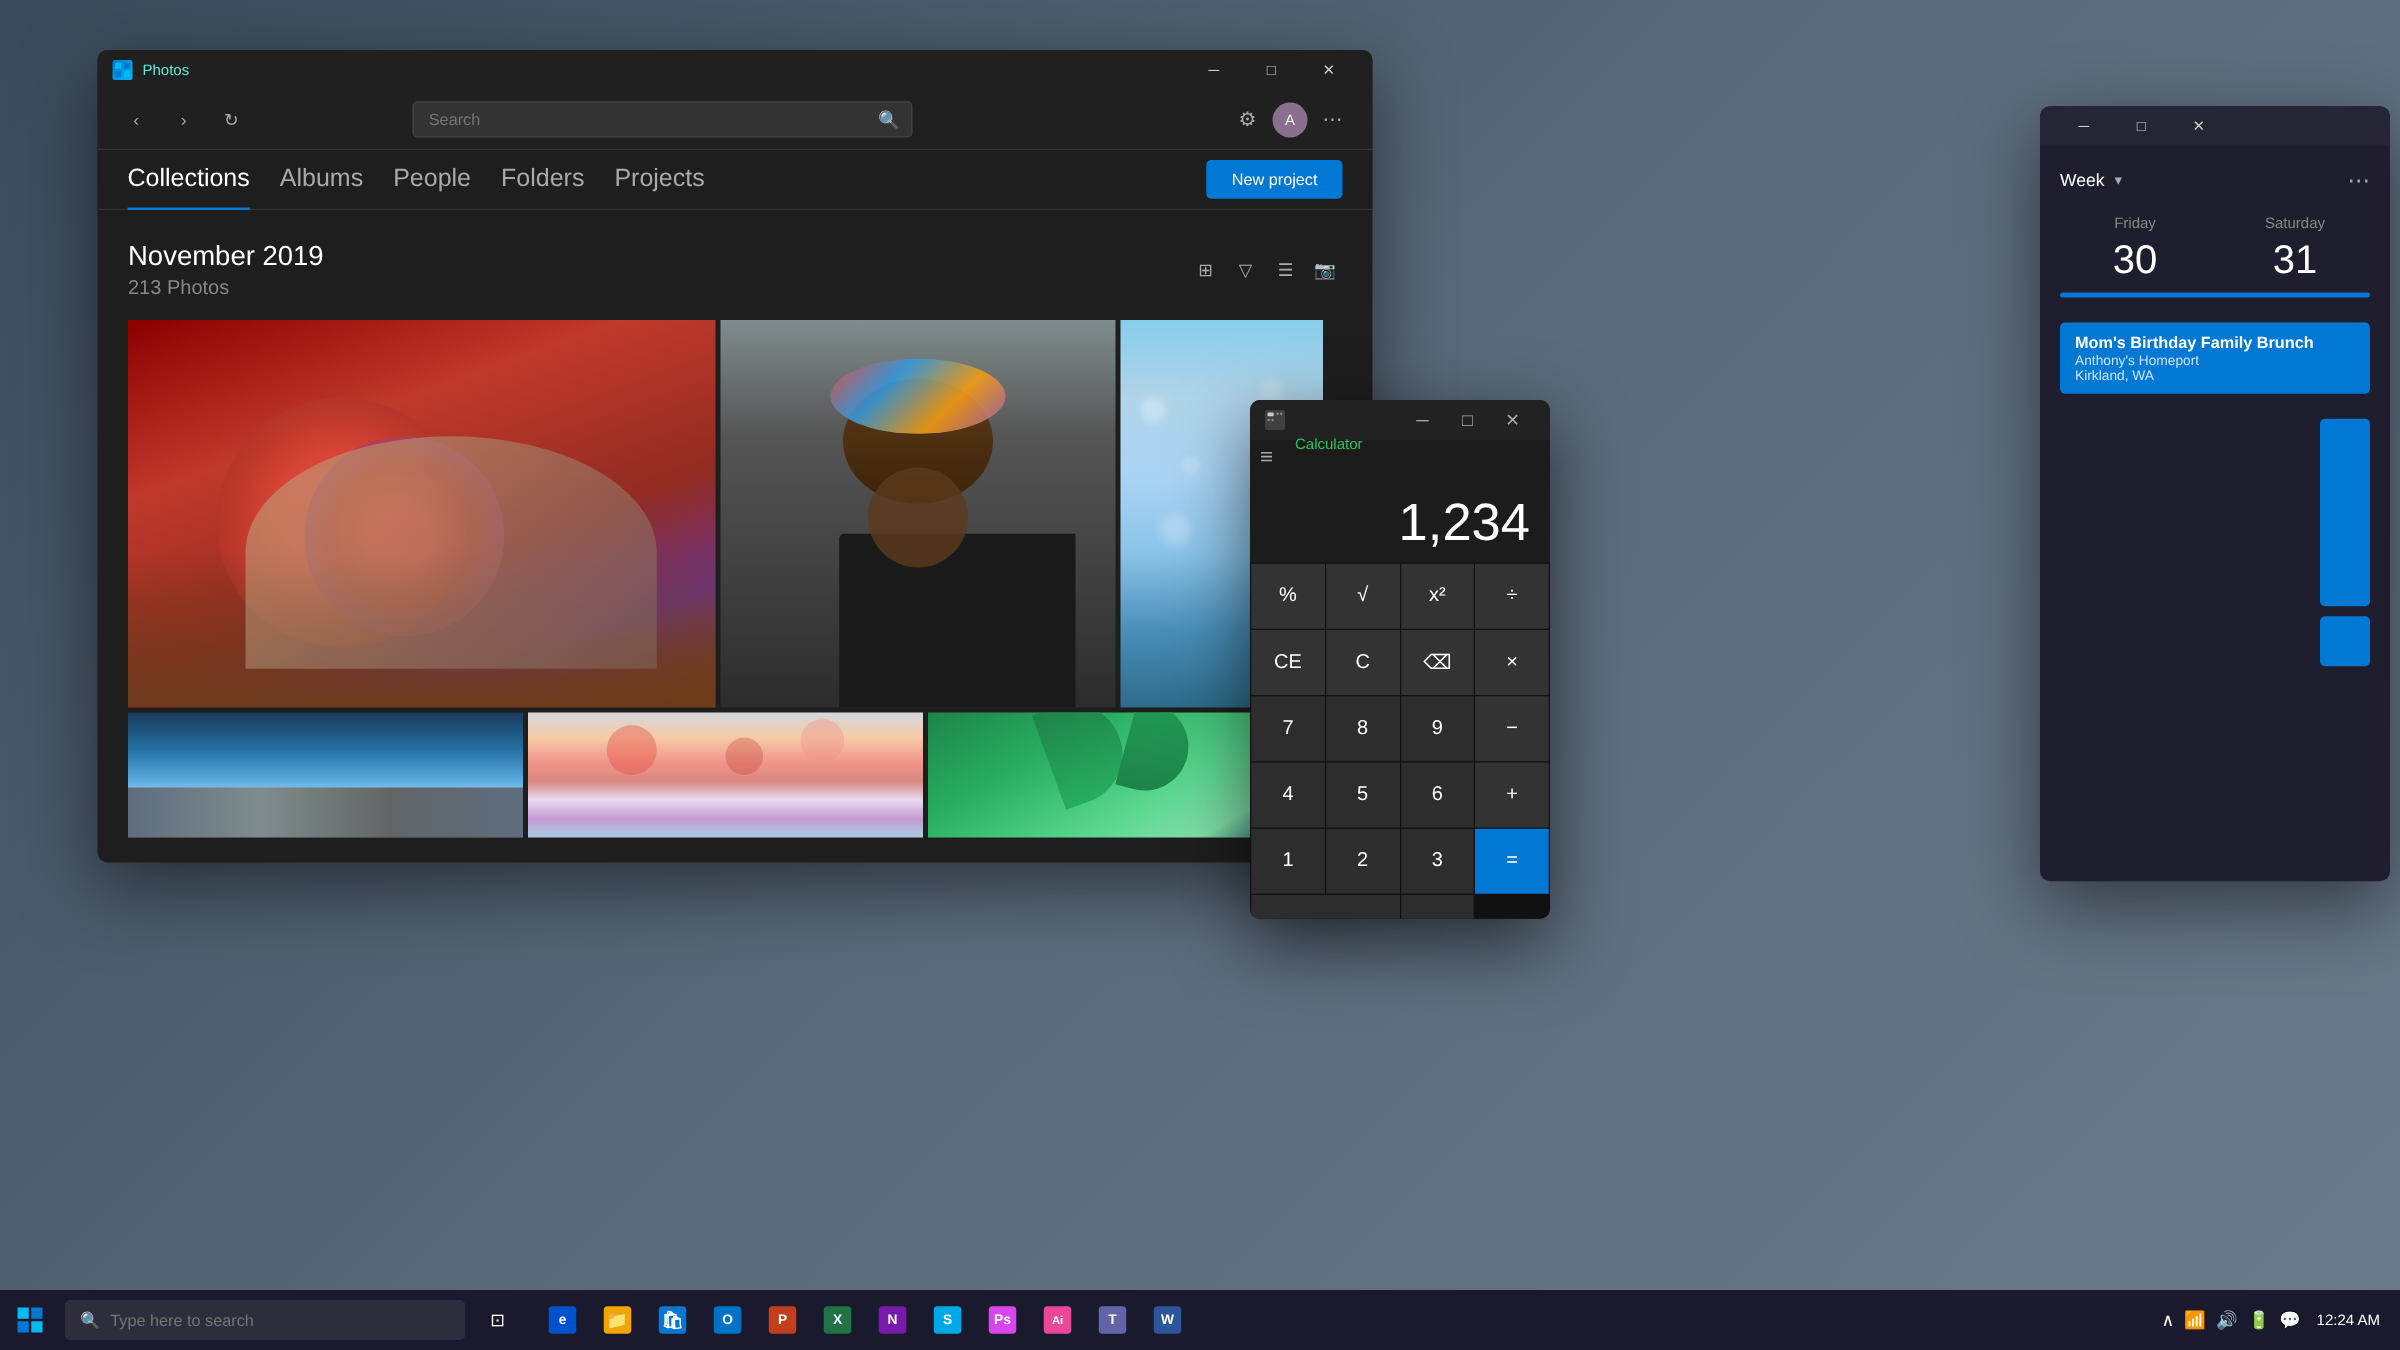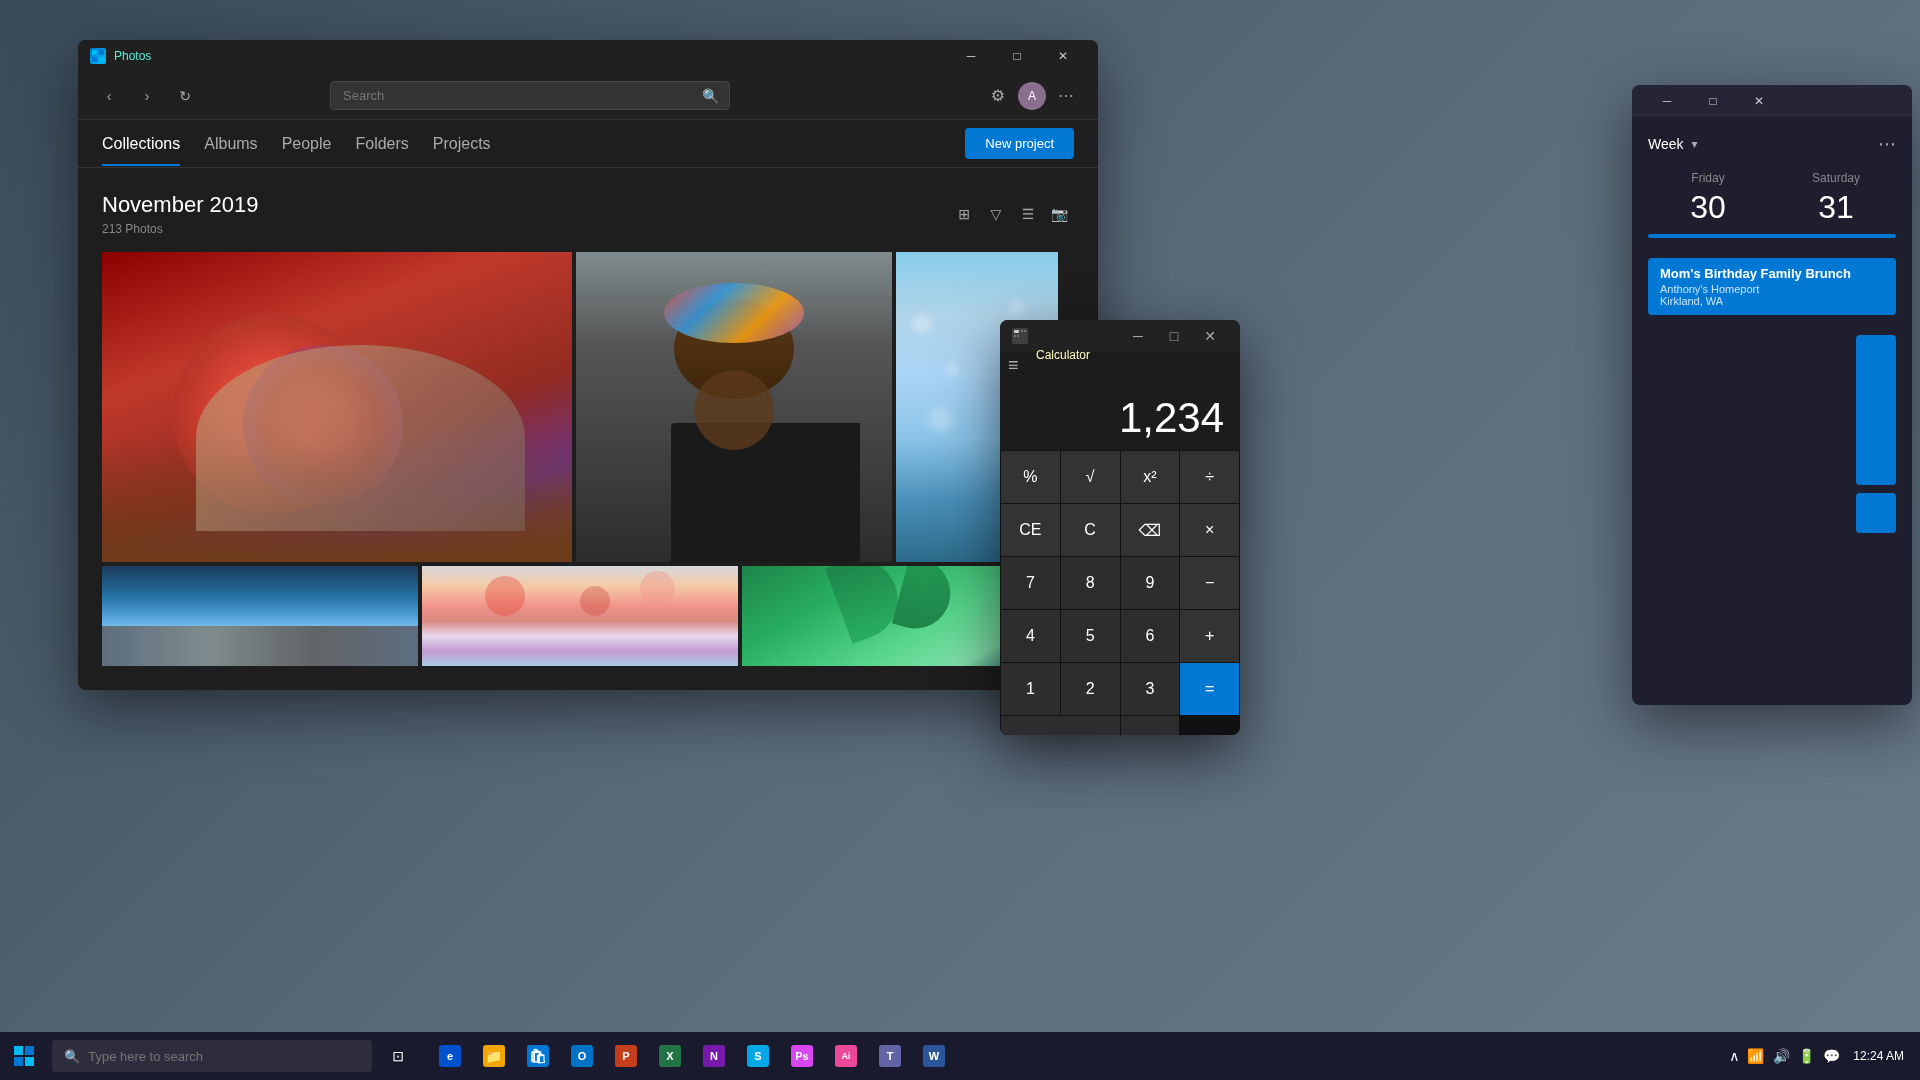--- a/index.html
+++ b/index.html
@@ -257,21 +257,21 @@
       background: #1e1e1e;
       display: flex;
       align-items: center;
       padding: 0 24px;
       gap: 24px;
       border-bottom: 1px solid #333;
     }
 
     .nav-tab {
       color: #aaa;
-      font-size: 16px;
+      font-size: 20px;
       cursor: pointer;
       padding: 12px 0;
       position: relative;
     }
 
     .nav-tab.active {
       color: white;
     }
 
     .nav-tab.active::after {
@@ -308,21 +308,21 @@
 
     .collection-title {
       color: white;
       font-size: 22px;
       font-weight: 300;
       margin-bottom: 4px;
     }
 
     .collection-count {
       color: #888;
-      font-size: 12px;
+      font-size: 16px;
     }
 
     
     .view-controls {
       display: flex;
       gap: 4px;
       align-items: center;
     }
 
     .view-btn {
@@ -447,21 +447,21 @@
       padding: 0 12px;
     }
 
     .calc-app-icon {
       width: 16px;
       height: 16px;
       margin-right: 8px;
     }
 
     .calc-title-text {
-      color: #fef9c3;
+      color: #22c55e;
       font-size: 12px;
       flex: 1;
       margin-top: 38px;
     }
 
     .calc-menu-btn {
       width: 36px;
       height: 32px;
       display: flex;
       align-items: center;

